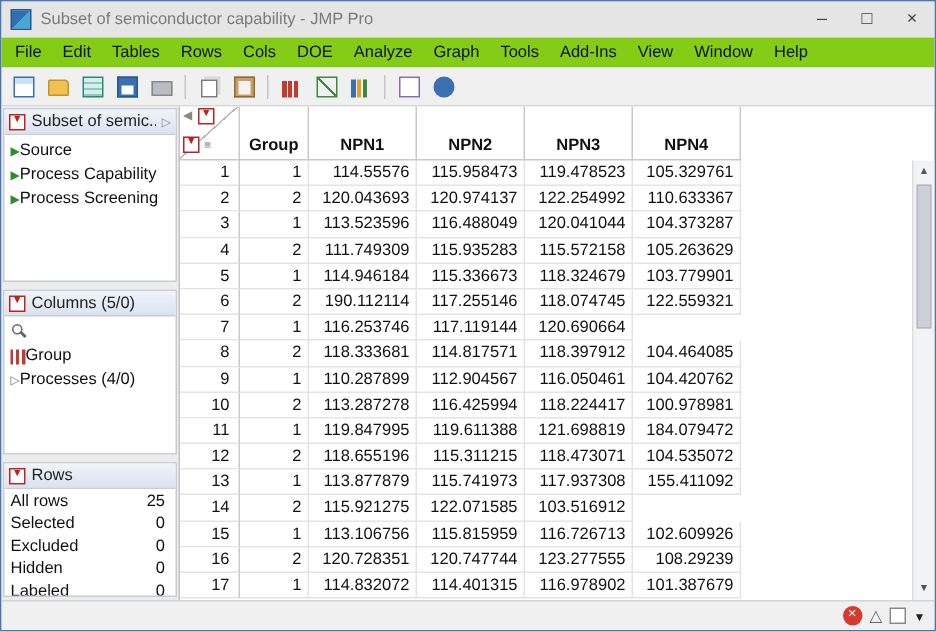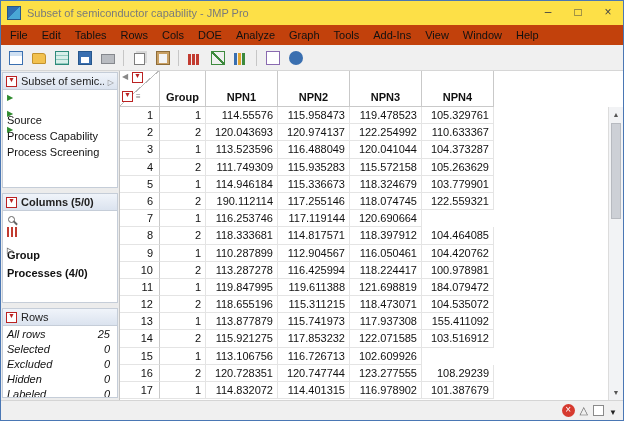--- a/index.html
+++ b/index.html
@@ -1,27 +1,27 @@
 <!DOCTYPE html>
 <html><head>
 <meta charset="utf-8">
 <style>
   * { box-sizing: border-box; }
   html,body { margin:0; padding:0; background:#cfd8e4; }
   body { width:624px; height:421px; font-family:"Liberation Sans", sans-serif; font-size:11px; color:#111; }
   .window { width:624px; height:421px; border:1px solid #4a77b4; background:#fff; display:flex; flex-direction:column; overflow:hidden; }
 
   
-  .titlebar { height:24px; background:#fde047; display:flex; align-items:center; padding-left:6px; flex:0 0 auto; }
+  .titlebar { height:24px; background:#e5e5e5; display:flex; align-items:center; padding-left:6px; flex:0 0 auto; }
   .app-icon { width:14px; height:14px; background:linear-gradient(135deg,#2f6fb2 0 50%,#49a7d6 50% 100%); border:1px solid #27578c; }
   .title-text { flex:1; color:#7a7a7a; padding-left:6px; white-space:nowrap; overflow:hidden; }
   .win-btn { width:30px; height:24px; text-align:center; line-height:22px; color:#444; font-size:12px; }
 
   
-  .menubar { height:20px; background:#c2410c; display:flex; align-items:center; padding-left:2px; flex:0 0 auto; }
+  .menubar { height:20px; background:#84cc16; display:flex; align-items:center; padding-left:2px; flex:0 0 auto; }
   .menu-item { padding:0 7px; line-height:20px; color:#111; }
 
   
   .toolbar { height:26px; background:#f0f0f0; border-bottom:1px solid #d6d6d6; display:flex; align-items:center; padding-left:4px; gap:2px; flex:0 0 auto; }
   .tb-btn { width:21px; height:21px; display:flex; align-items:center; justify-content:center; }
   .tb-sep { width:1px; height:16px; background:#c6c6c6; margin:0 3px; }
   .gl { width:14px; height:14px; display:inline-block; }
   .g-table { border:1px solid #3a6fb0; background:linear-gradient(#cfe0f2 0 4px,#fff 4px), linear-gradient(to right,#9db9d8 0 1px,transparent 1px); background-size:100% 100%, 5px 100%; }
   .g-folder { background:#f2c14e; border:1px solid #c3922c; border-radius:1px 3px 1px 1px; height:11px; margin-top:2px; }
   .g-grid2 { border:1px solid #2d8a7a; background:repeating-linear-gradient(#d7efe9 0 3px,#8fc9bd 3px 4px); }
@@ -37,35 +37,35 @@
   .g-journal { background:#fff; border:1px solid #8a6ab0; }
   .g-help { border-radius:50%; background:#3a6fb0; }
 
   
   .main { flex:1 1 auto; display:flex; overflow:hidden; background:#ececec; }
 
   
   .sidebar { width:119px; flex:0 0 119px; background:#ececec; border-right:1px solid #c4c4c4; display:flex; flex-direction:column; gap:5px; padding:1px 1px 2px 1px; overflow:hidden; }
   .panel { background:#fff; border:1px solid #c5cdd8; display:flex; flex-direction:column; overflow:hidden; }
   .panel-1 { height:116px; flex:0 0 auto; }
-  .panel-2 { height:110px; flex:0 0 auto;font-weight:bold; }
+  .panel-2 { height:110px; flex:0 0 auto; }
   .panel-3 { flex:1 1 auto; }
   .panel-header { height:17px; flex:0 0 auto; background:linear-gradient(#f0f4fa,#dbe3ef); border-bottom:1px solid #c5cdd8; display:flex; align-items:center; gap:4px; padding:0 3px; }
   .panel-title { flex:1; color:#222; white-space:nowrap; overflow:hidden; }
   .red-tri { width:11px; height:11px; background:#fff; border:1px solid #b22; position:relative; flex:0 0 auto; }
   .red-tri::before { content:'▼'; position:absolute; left:1px; top:-1px; font-size:7px; color:#b22; }
   .panel-chevron::before { content:'▷'; color:#888; font-size:8px; }
-  .sp-item { height:16px; display:flex; align-items:flex-start; gap:12px; padding-left:4px;flex-direction:column; }
+  .sp-item { height:16px; display:flex; align-items:flex-end; gap:0; padding-left:4px; }
   .tri-green::before { content:'▶'; color:#2e8b2e; font-size:8px; }
   .search-row { height:16px; display:flex; align-items:center; padding-left:5px; }
   .mag { width:7px; height:7px; border:1.5px solid #666; border-radius:50%; position:relative; }
   .mag::after { content:''; position:absolute; width:5px; height:1.5px; background:#666; transform:rotate(45deg); right:-4px; bottom:-2px; }
   .hist { width:10px; height:10px; background:linear-gradient(to right,#c23b30 0 2px,transparent 2px 4px,#c23b30 4px 6px,transparent 6px 8px,#c23b30 8px 10px); flex:0 0 auto; }
   .disc::before { content:'▷'; color:#777; font-size:8px; }
-  .stat { height:15px; display:flex; align-items:center; justify-content:space-between; padding:0 7px 0 4px;font-style:italic; }
+  .stat { height:15px; display:flex; align-items:center; justify-content:space-between; padding:0 7px 0 4px; }
 
   
   .table-area { flex:1 1 auto; position:relative; background:#fff; overflow:hidden; }
   .grid { width:375px; }
   .thead { display:flex; height:36px; }
   .corner { width:40px; flex:0 0 40px; position:relative; border-right:1px solid #c9c9c9; border-bottom:1px solid #c9c9c9;
             background:linear-gradient(to bottom right,#fff 48.5%,#b9b9b9 48.5%,#b9b9b9 50.5%,#fff 50.5%); }
   .corner .collapse-left { position:absolute; top:2px; left:2px; color:#888; font-size:8px; line-height:8px; }
   .corner .collapse-left::before { content:'◀'; }
   .corner .cols-menu { position:absolute; top:1px; left:12px; }
@@ -357,28 +357,28 @@
               <div class="td group">1</div>
               <div class="td">113.877879</div>
               <div class="td">115.741973</div>
               <div class="td">117.937308</div>
               <div class="td">155.411092</div>
             </div>
             <div class="tr">
               <div class="rn">14</div>
               <div class="td group">2</div>
               <div class="td">115.921275</div>
-              <div class="td">117.853232</div>
               <div class="td">122.071585</div>
               <div class="td">103.516912</div>
             </div>
             <div class="tr">
               <div class="rn">15</div>
               <div class="td group">1</div>
               <div class="td">113.106756</div>
+              <div class="td">115.815959</div>
               <div class="td">116.726713</div>
               <div class="td">102.609926</div>
             </div>
             <div class="tr">
               <div class="rn">16</div>
               <div class="td group">2</div>
               <div class="td">120.728351</div>
               <div class="td">120.747744</div>
               <div class="td">123.277555</div>
               <div class="td">108.29239</div>

